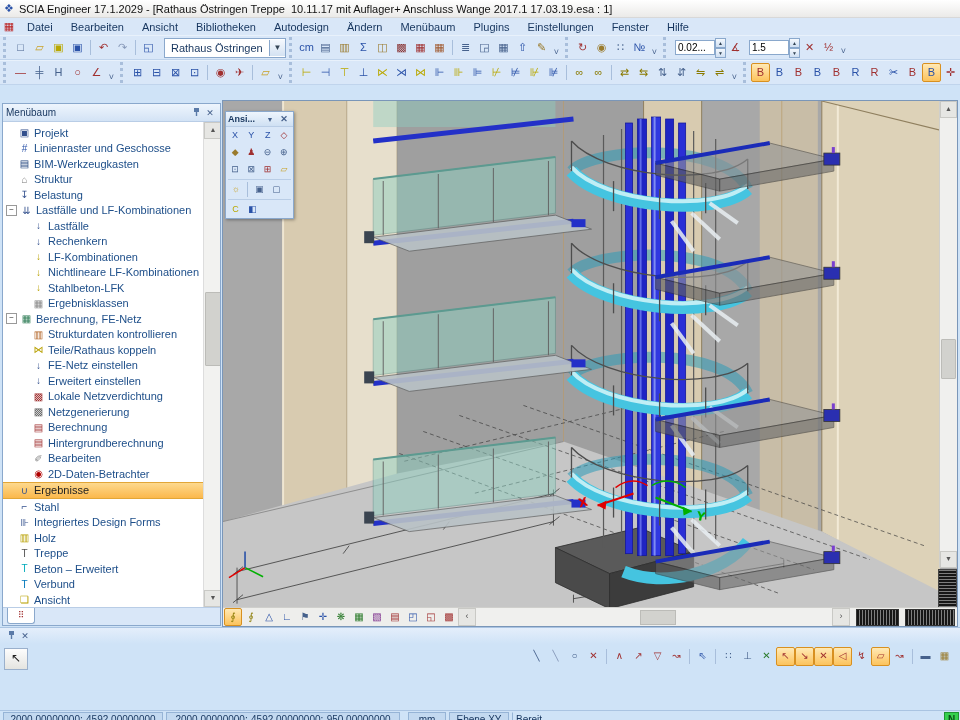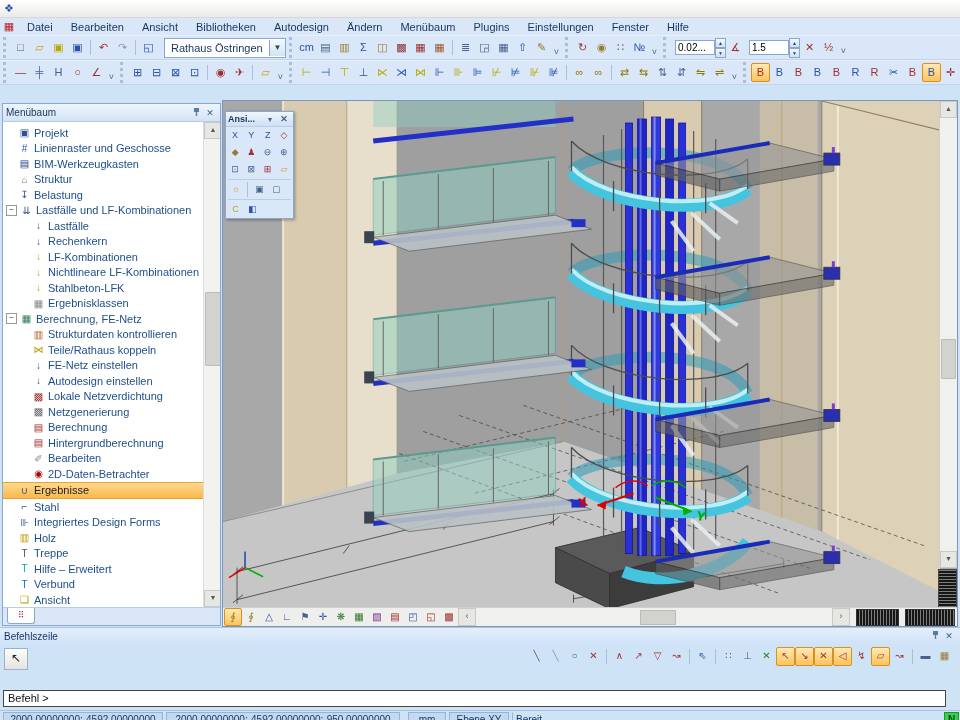--- a/index.html
+++ b/index.html
@@ -99,20 +99,21 @@
           justify-content:center;margin-left:3px;padding:0 3px;overflow:hidden;white-space:nowrap;}
   .sfield.plain{background:none;border-color:transparent;border-left:1px solid #96b4d6;justify-content:flex-start;}
   .nbadge{width:13px;height:13px;background:#35d04e;border:1px solid #1f9434;color:#0a4a18;font-weight:bold;
           font-size:10px;text-align:center;line-height:13px;margin-left:auto;margin-right:1px;}
 </style>
 </head>
 <body>
 
 <div class="titlebar">
   <span class="appicon">❖</span>
+  <span class="title-text">SCIA Engineer 17.1.2029 - [Rathaus Östringen Treppe  10.11.17 mit Auflager+ Anschluss Wange 2017.1 17.03.19.esa : 1]</span>
 </div>
 
 <div class="menubar">
   <span class="appicon2">▦</span>
   <span style="display:flex;">
       <span class="menu-item">Datei</span>
       <span class="menu-item">Bearbeiten</span>
       <span class="menu-item">Ansicht</span>
       <span class="menu-item">Bibliotheken</span>
       <span class="menu-item">Autodesign</span>
@@ -346,21 +347,21 @@
               <span class="tlabel">Teile/Rathaus koppeln</span>
             </div>
             <div class="trow" style="padding-left: 16px;">
               <span class="texp"></span>
               <span class="ticon" style="color: rgb(51, 80, 141);">↓</span>
               <span class="tlabel">FE-Netz einstellen</span>
             </div>
             <div class="trow" style="padding-left: 16px;">
               <span class="texp"></span>
               <span class="ticon" style="color: rgb(51, 80, 141);">↓</span>
-              <span class="tlabel">Autodesign einstellen</span>
+              <span class="tlabel">Erweitert einstellen</span>
             </div>
             <div class="trow" style="padding-left: 16px;">
               <span class="texp"></span>
               <span class="ticon" style="color: rgb(160, 48, 48);">▩</span>
               <span class="tlabel">Lokale Netzverdichtung</span>
             </div>
             <div class="trow" style="padding-left: 16px;">
               <span class="texp"></span>
               <span class="ticon" style="color: rgb(102, 102, 102);">▩</span>
               <span class="tlabel">Netzgenerierung</span>
@@ -406,21 +407,21 @@
               <span class="tlabel">Holz</span>
             </div>
             <div class="trow" style="padding-left: 2px;">
               <span class="texp"></span>
               <span class="ticon" style="color: rgb(85, 85, 85);">T</span>
               <span class="tlabel">Treppe</span>
             </div>
             <div class="trow" style="padding-left: 2px;">
               <span class="texp"></span>
               <span class="ticon" style="color: rgb(0, 170, 187);">T</span>
-              <span class="tlabel">Hilfe – Erweitert</span>
+              <span class="tlabel">Beton – Erweitert</span>
             </div>
             <div class="trow" style="padding-left: 2px;">
               <span class="texp"></span>
               <span class="ticon" style="color: rgb(0, 119, 187);">T</span>
               <span class="tlabel">Verbund</span>
             </div>
             <div class="trow" style="padding-left: 2px;">
               <span class="texp"></span>
               <span class="ticon" style="color: rgb(184, 160, 0);">❏</span>
               <span class="tlabel">Ansicht</span>
@@ -743,21 +744,20 @@
         <span class="harrow">›</span>
       </span>
       <span class="minwin" style="width:62px;"></span>
       <span class="minwin" style="width:72px;margin-right:2px;"></span>
     </div>
   </div>
 </div>
 
 <div class="cmd-panel">
   <div class="cmd-head">
-    <span class="ph-title">Befehlszeile</span>
     <span class="ph-btn">
       <svg width="9" height="10" viewBox="0 0 9 10">
           <rect x="2" y="1" width="5" height="4" fill="#5a7aa8"></rect>
           <line x1="4.5" y1="5" x2="4.5" y2="9" stroke="#5a7aa8" stroke-width="1.4"></line>
         </svg>
     </span>
     <span class="ph-btn">✕</span>
   </div>
   <div class="cursor-btn">↖</div>
   <div class="snapbar">
@@ -780,21 +780,20 @@
       <span class="tbtn hl" style="color: rgb(160, 48, 48);">↘</span>
       <span class="tbtn hl" style="color: rgb(160, 48, 48);">✕</span>
       <span class="tbtn hl" style="color: rgb(160, 48, 48);">◁</span>
       <span class="tbtn" style="color: rgb(160, 48, 48);">↯</span>
       <span class="tbtn hl" style="color: rgb(160, 48, 48);">▱</span>
       <span class="tbtn" style="color: rgb(160, 48, 48);">↝</span>
       <span class="tsep"></span>
       <span class="tbtn" style="color: rgb(70, 97, 140);">▬</span>
       <span class="tbtn" style="color: rgb(154, 123, 45);">▦</span>
     </div>
-  <div class="cmd-input">Befehl &gt;</div>
 </div>
 
 <div class="statusbar">
   <span class="sfield" style="width:152px;">2000,00000000;-4592,00000000</span>
   <span class="sfield" style="width:226px;">2000,00000000;-4592,00000000;-950,00000000</span>
   <span class="sfield" style="width:30px;margin-left:8px;">mm</span>
   <span class="sfield" style="width:52px;">Ebene XY</span>
   <span class="sfield plain" style="width:120px;">Bereit</span>
   <span class="nbadge">N</span>
 </div>

